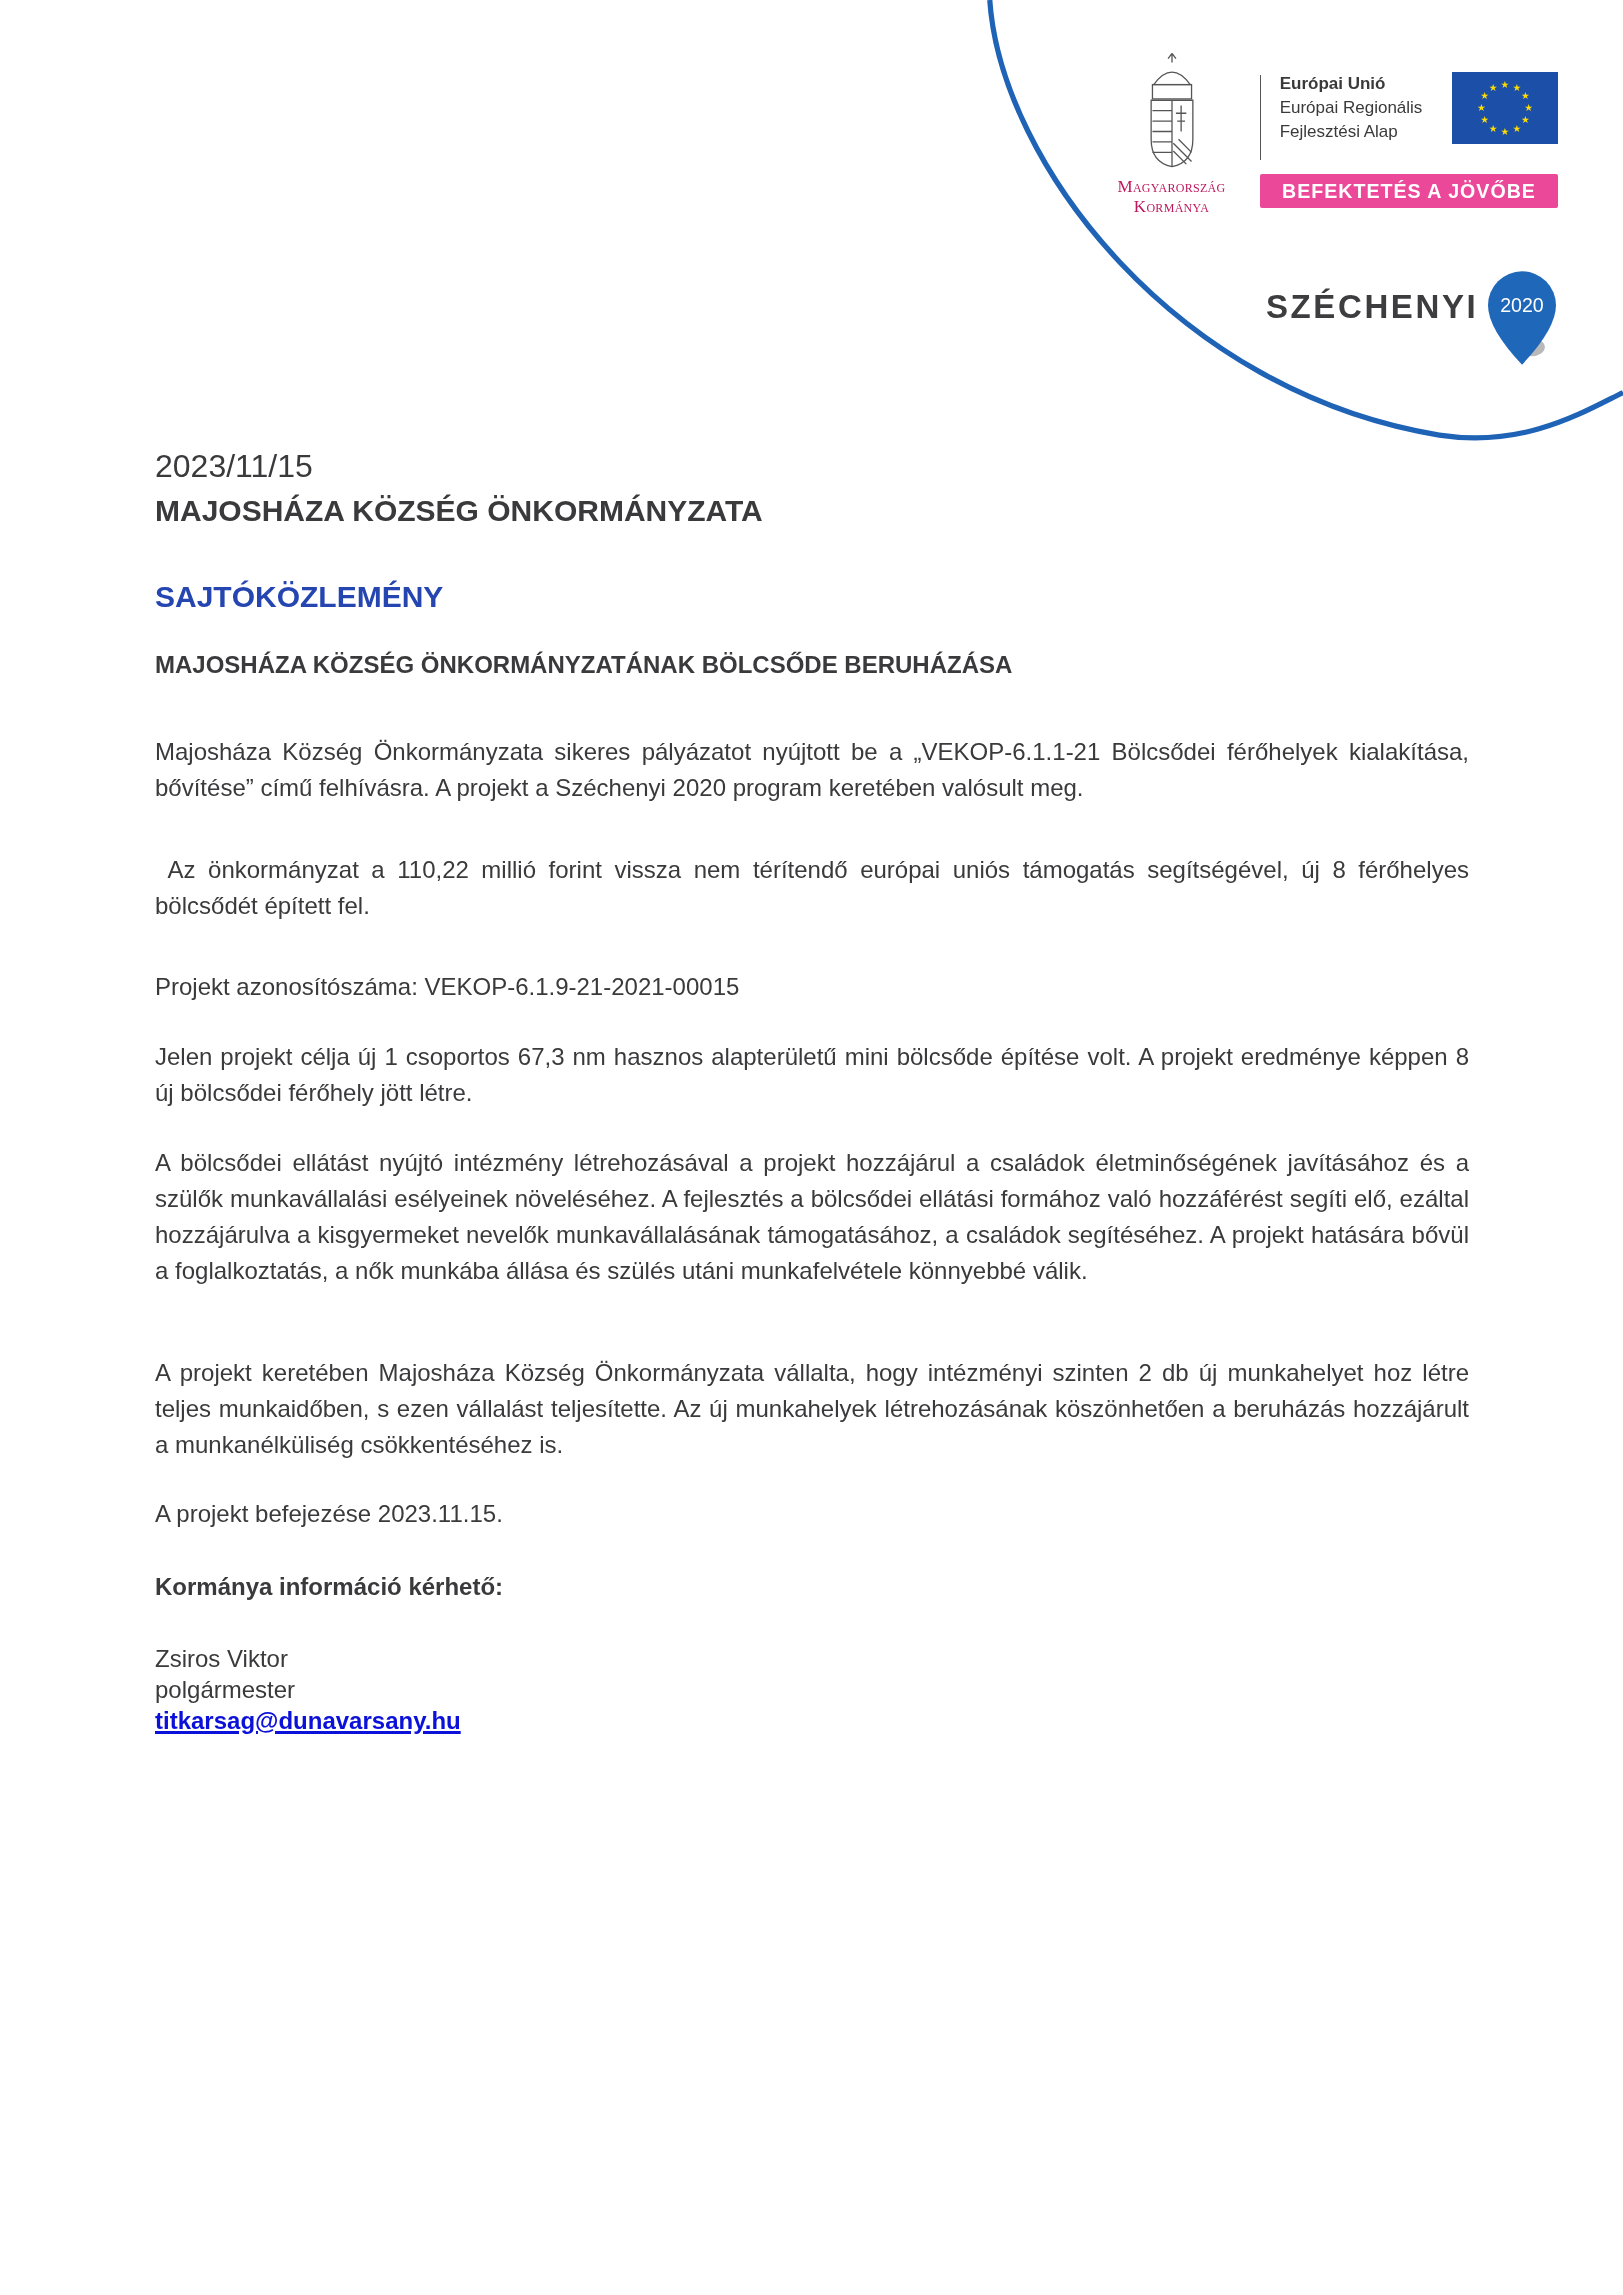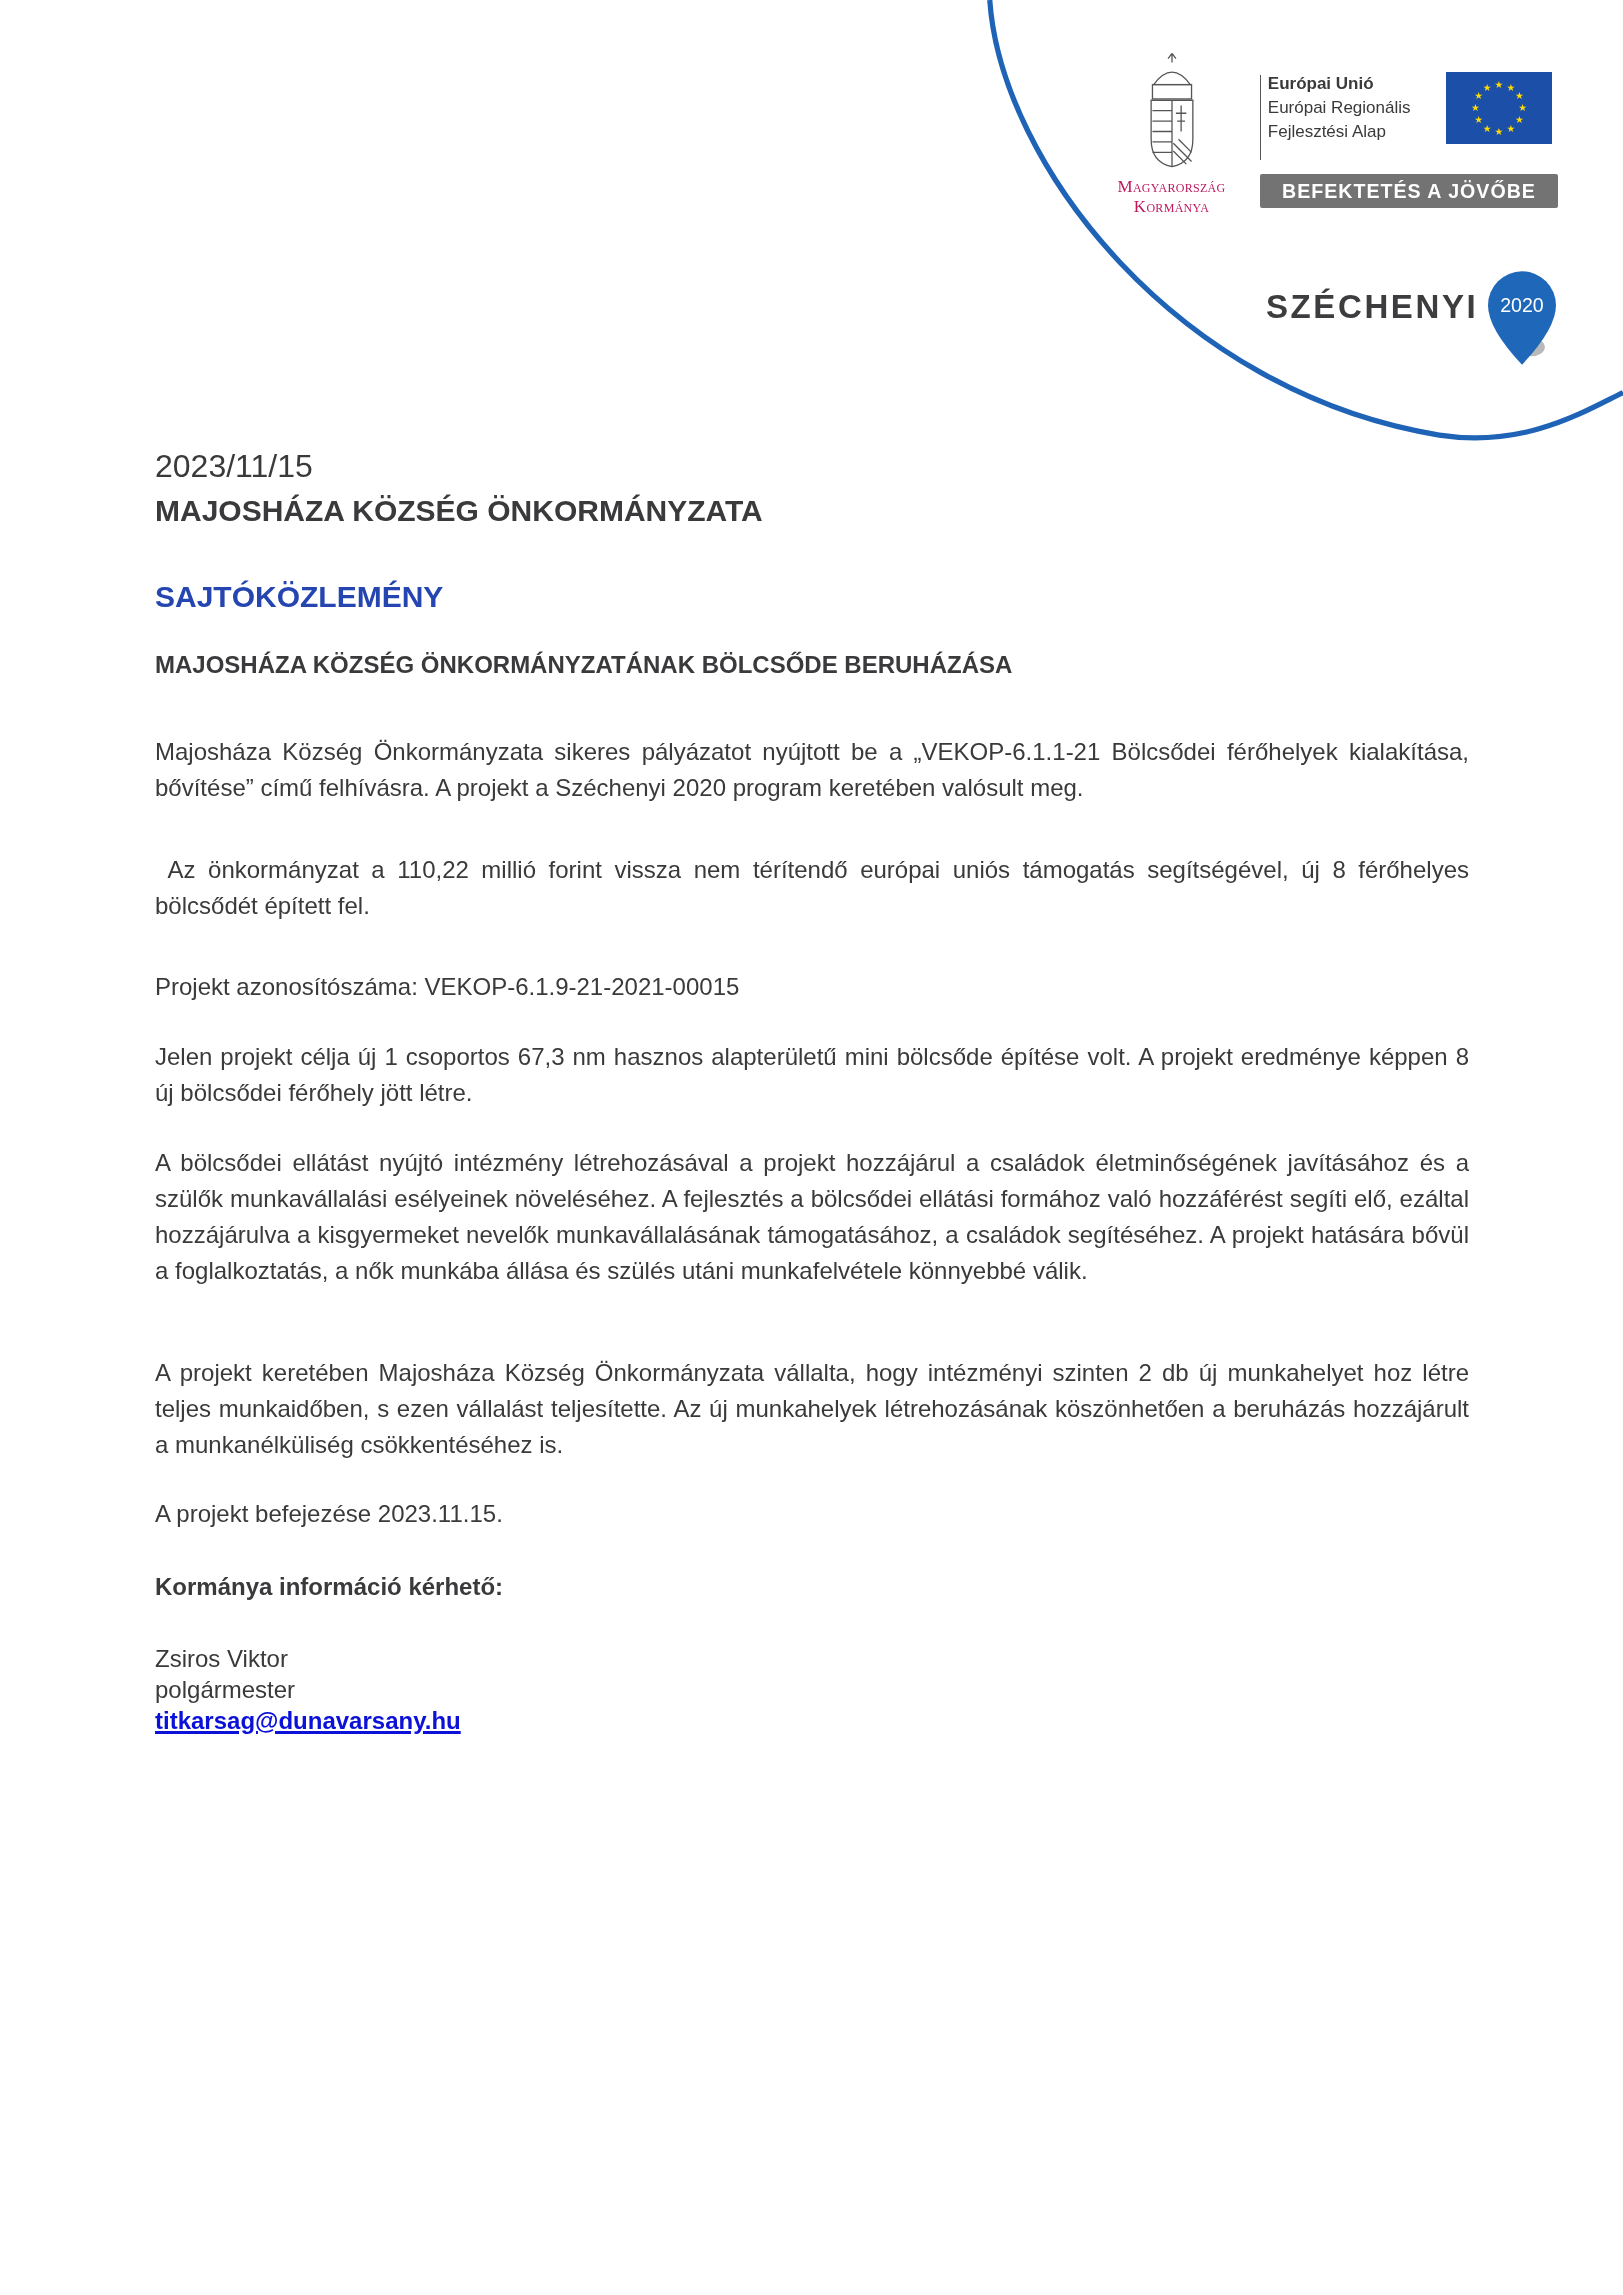--- a/index.html
+++ b/index.html
@@ -6,26 +6,26 @@
   body { width: 1623px; height: 2295px; position: relative; overflow: hidden;
          font-family: "Liberation Sans", sans-serif; color: #3a3a3c; }
   .arc { position: absolute; left: 0; top: 0; width: 1623px; height: 458px; pointer-events: none; }
 
   
   .gov-logo { position: absolute; left: 1093px; top: 52px; width: 157px; text-align: center; }
   .gov-logo svg { display: block; margin: 0 auto; }
   .gov-name { font-family: "Liberation Serif", serif; font-size: 17px; line-height: 20px;
               color: #be185d; letter-spacing: 0.3px; margin-top: 9.2px; font-variant: small-caps; }
   .eu-block { position: absolute; left: 1260px; top: 72px; width: 298px; }
-  .eu-row { display: flex; align-items: flex-start; }
+  .eu-row { display: flex; align-items: flex-start; gap: 12px; }
   .eu-divider { width: 1.3px; height: 85px; background: #555; margin-right: 6.5px; margin-top: 2.6px; }
   .eu-text { font-size: 17px; line-height: 24px; color: #3a3a3a; width: 173px; }
   .eu-text .b { font-weight: bold; }
   .eu-flag { width: 106px; height: 72px; background: #1b4fa8; margin-left: 5.2px; position: relative; }
-  .eu-banner { margin-top: 14.4px; background: #737373; color: #fff; font-weight: bold;
+  .eu-banner { margin-top: 14.4px; background: #ec4899; color: #fff; font-weight: bold;
                font-size: 19.6px; letter-spacing: 1px; height: 34px; line-height: 34px;
                text-align: center; border-radius: 2px; width: 298px; }
   .szechenyi { position: absolute; left: 1250px; top: 258px; display: flex; align-items: center; }
   .szechenyi-word { font-weight: bold; font-size: 33px; letter-spacing: 2.6px; color: #3d3d3f; margin-left: 16px; }
   .pin { width: 72px; height: 98px; margin-left: 7.9px; position: relative; top: 11.8px; }
 
   
   .doc { position: absolute; left: 155px; top: 0; width: 1314px; }
   .date { position: absolute; top: 448px; font-size: 32px; }
   .org { position: absolute; top: 486px; font-size: 30px; font-weight: bold; margin-top: 8px; }

